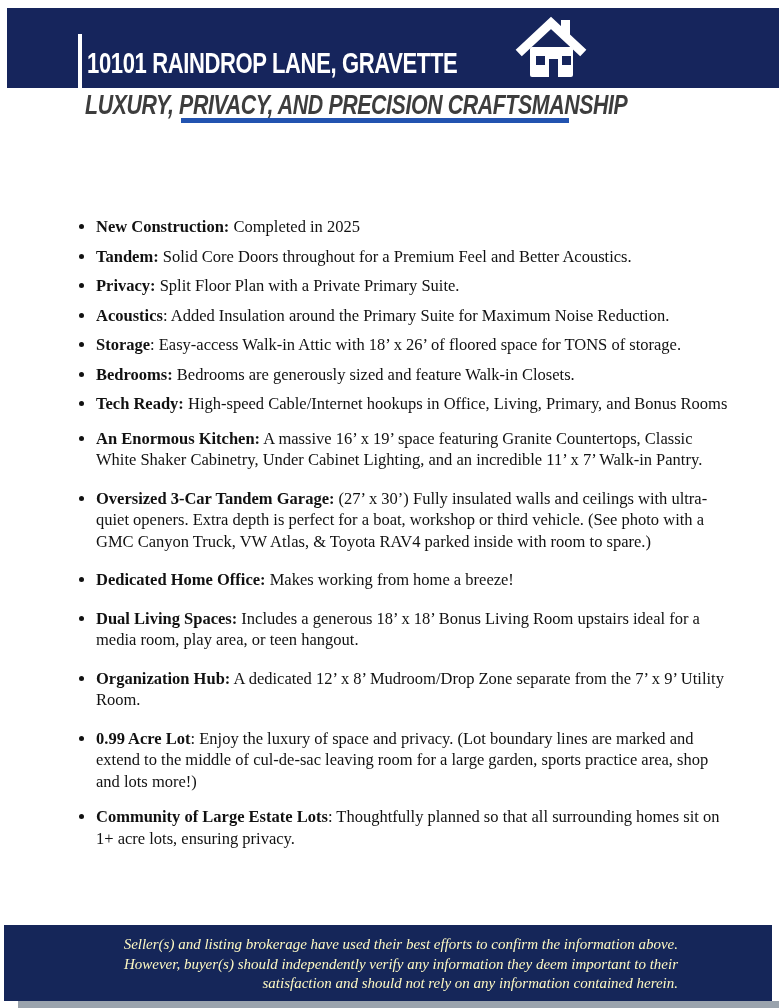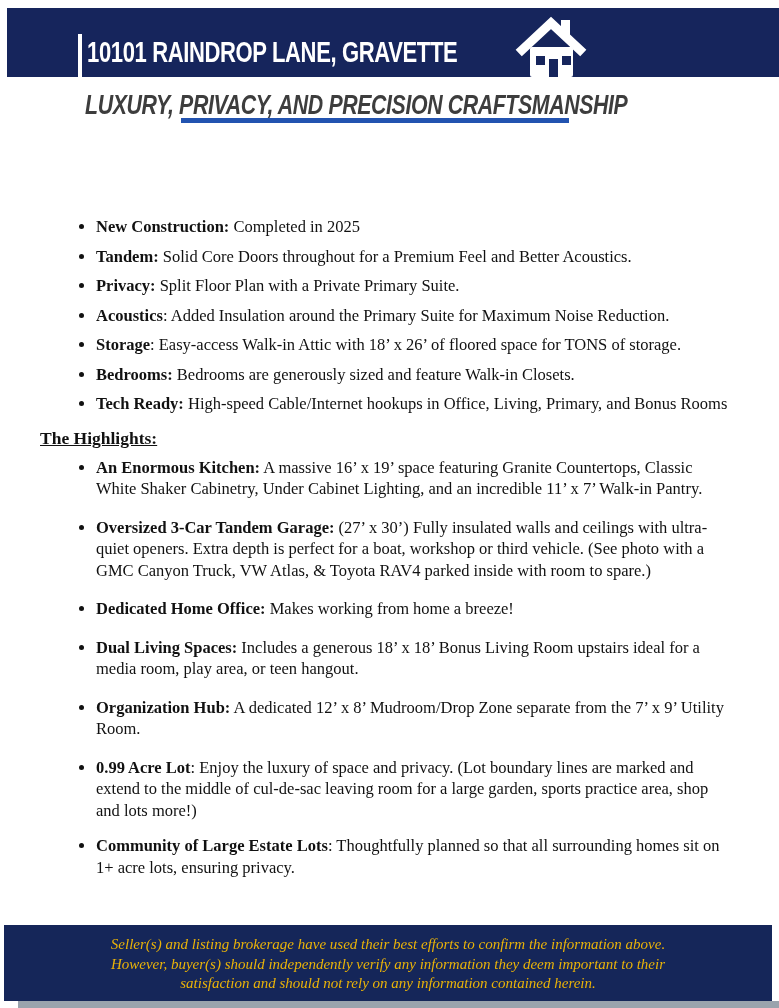--- a/index.html
+++ b/index.html
@@ -10,21 +10,21 @@
     background: #ffffff;
     overflow: hidden;
     font-family: "Liberation Serif", serif;
     color: #111111;
   }
 
   
   .header-bar {
     position: absolute;
     left: 7px; top: 8px; right: 0;
-    height: 69px;
+    height: 80px;
     background: #16255c;
   }
   .header-accent-line {
     position: absolute;
     left: 71px; top: 26px; bottom: 0;
     width: 4px;
     background: #ffffff;
   }
   .header-title {
     position: absolute;
@@ -113,25 +113,25 @@
   }
   .footer-shadow {
     position: absolute;
     left: 18px; top: 1001px;
     right: 0; height: 7px;
     background: #9aa3ad;
   }
   .footer-text {
     margin: 10px auto 13px;
     width: 580px;
-    text-align: center;
+    text-align: right;
     font-style: italic;
     font-size: 15px;
     line-height: 19.5px;
-    color: #eab308;
+    color: #fef9c3;
   }
 </style>
 </head>
 <body>
 
 <div class="page">
 
   <div class="header-bar">
     <div class="header-accent-line"></div>
     <div class="header-title">10101 RAINDROP LANE, GRAVETTE</div>
@@ -163,21 +163,20 @@
           <li><b>New Construction:</b><span> Completed in 2025</span></li>
           <li><b>Tandem:</b><span> Solid Core Doors throughout for a Premium Feel and Better Acoustics.</span></li>
           <li><b>Privacy:</b><span> Split Floor Plan with a Private Primary Suite.</span></li>
           <li><b>Acoustics</b><span>: Added Insulation around the Primary Suite for Maximum Noise Reduction.</span></li>
           <li><b>Storage</b><span>: Easy-access Walk-in Attic with 18’ x 26’ of floored space for TONS of storage.</span></li>
           <li><b>Bedrooms:</b><span> Bedrooms are generously sized and feature Walk-in Closets.</span></li>
           <li><b>Tech Ready:</b><span> High-speed Cable/Internet hookups in Office, Living, Primary, and Bonus Rooms</span></li>
         </ul>
       </section>
       <section class="section section-1">
-        <h2 class="section-heading">The Highlights:</h2>
         <ul>
           <li><b>An Enormous Kitchen:</b><span> A massive 16’ x 19’ space featuring Granite Countertops, Classic White Shaker Cabinetry, Under Cabinet Lighting, and an incredible 11’ x 7’ Walk-in Pantry.</span></li>
           <li><b>Oversized 3-Car Tandem Garage:</b><span> (27’ x 30’) Fully insulated walls and ceilings with ultra-quiet openers.  Extra depth is perfect for a boat, workshop or third vehicle.  (See photo with a GMC Canyon Truck, VW Atlas, &amp; Toyota RAV4 parked inside with room to spare.)</span></li>
           <li><b>Dedicated Home Office:</b><span>  Makes working from home a breeze!</span></li>
           <li><b>Dual Living Spaces:</b><span> Includes a generous 18’ x 18’ Bonus Living Room upstairs ideal for a media room, play area, or teen hangout.</span></li>
           <li><b>Organization Hub:</b><span> A dedicated 12’ x 8’ Mudroom/Drop Zone separate from the 7’ x 9’ Utility Room.</span></li>
         </ul>
       </section>
       <section class="section section-2">
         <ul>

